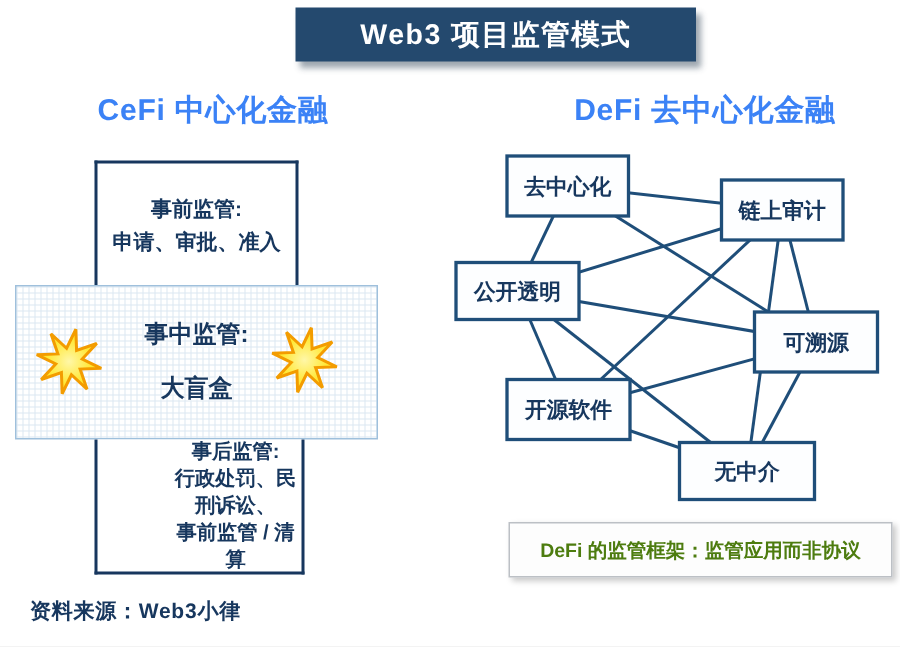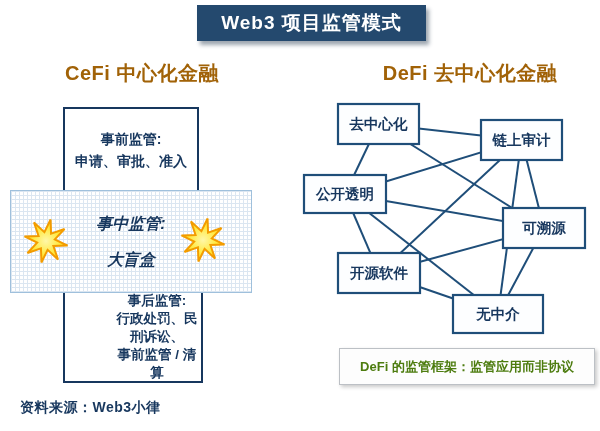--- a/index.html
+++ b/index.html
@@ -3,29 +3,29 @@
 <meta charset="utf-8">
 <style>
   html,body{margin:0;padding:0;background:#e9e9e9;}
   .stage{
     position:relative;width:600px;height:431px;background:#ffffff;
     font-family:"Liberation Sans","DejaVu Sans",sans-serif;
     overflow:hidden;margin:0 auto;
   }
   
   .title-bar{
-    position:absolute;left:197px;top:5px;width:229px;height:36px;
+    position:absolute;left:197px;top:5px;width:267px;height:36px;
     background:#24496E;color:#ffffff;font-size:19px;font-weight:bold;
     display:flex;align-items:center;justify-content:center;
     box-shadow:3px 4px 4px rgba(40,60,80,.45);
     letter-spacing:1px;
   }
   
   .section-hdr{
-    position:absolute;top:60px;height:24px;color:#a16207;
+    position:absolute;top:60px;height:24px;color:#3b82f6;
     font-size:20px;font-weight:bold;text-align:center;letter-spacing:.5px;
   }
   .hdr-cefi{left:18px;width:248px;}
   .hdr-defi{left:348px;width:244px;}
   
   .cefi-box{
     position:absolute;color:#17375E;font-weight:bold;text-align:center;
     display:flex;flex-direction:column;align-items:center;justify-content:center;
     background:#ffffff;box-sizing:border-box;
   }
@@ -40,21 +40,21 @@
     font-size:13.5px;line-height:18px;padding-left:48px;
   }
   .box-mid{
     left:10px;top:190px;width:242px;height:103px;
     border:1px solid #9FC0DC;
     background-color:#ffffff;
     background-image:
       linear-gradient(#dbe6f1 1px, transparent 1px),
       linear-gradient(90deg,#dbe6f1 1px, transparent 1px);
     background-size:4px 4px;
-    font-size:16px;line-height:20px;gap:16px;font-style:italic;
+    font-size:16px;line-height:20px;gap:16px;
   }
   .box-mid .box-line{text-shadow:0 0 3px #fff,0 0 3px #fff;}
   .starburst{position:absolute;width:47px;height:47px;}
   .star-left{left:12px;top:27px;}
   .star-right{left:169px;top:26px;}
   
   .defi-net{position:absolute;left:290px;top:95px;width:310px;height:250px;}
   .defi-net line{stroke:#1F4E79;stroke-width:2;}
   .defi-net rect{fill:#FDFEFF;stroke:#1F4E79;stroke-width:2.2;}
   .defi-net text{

